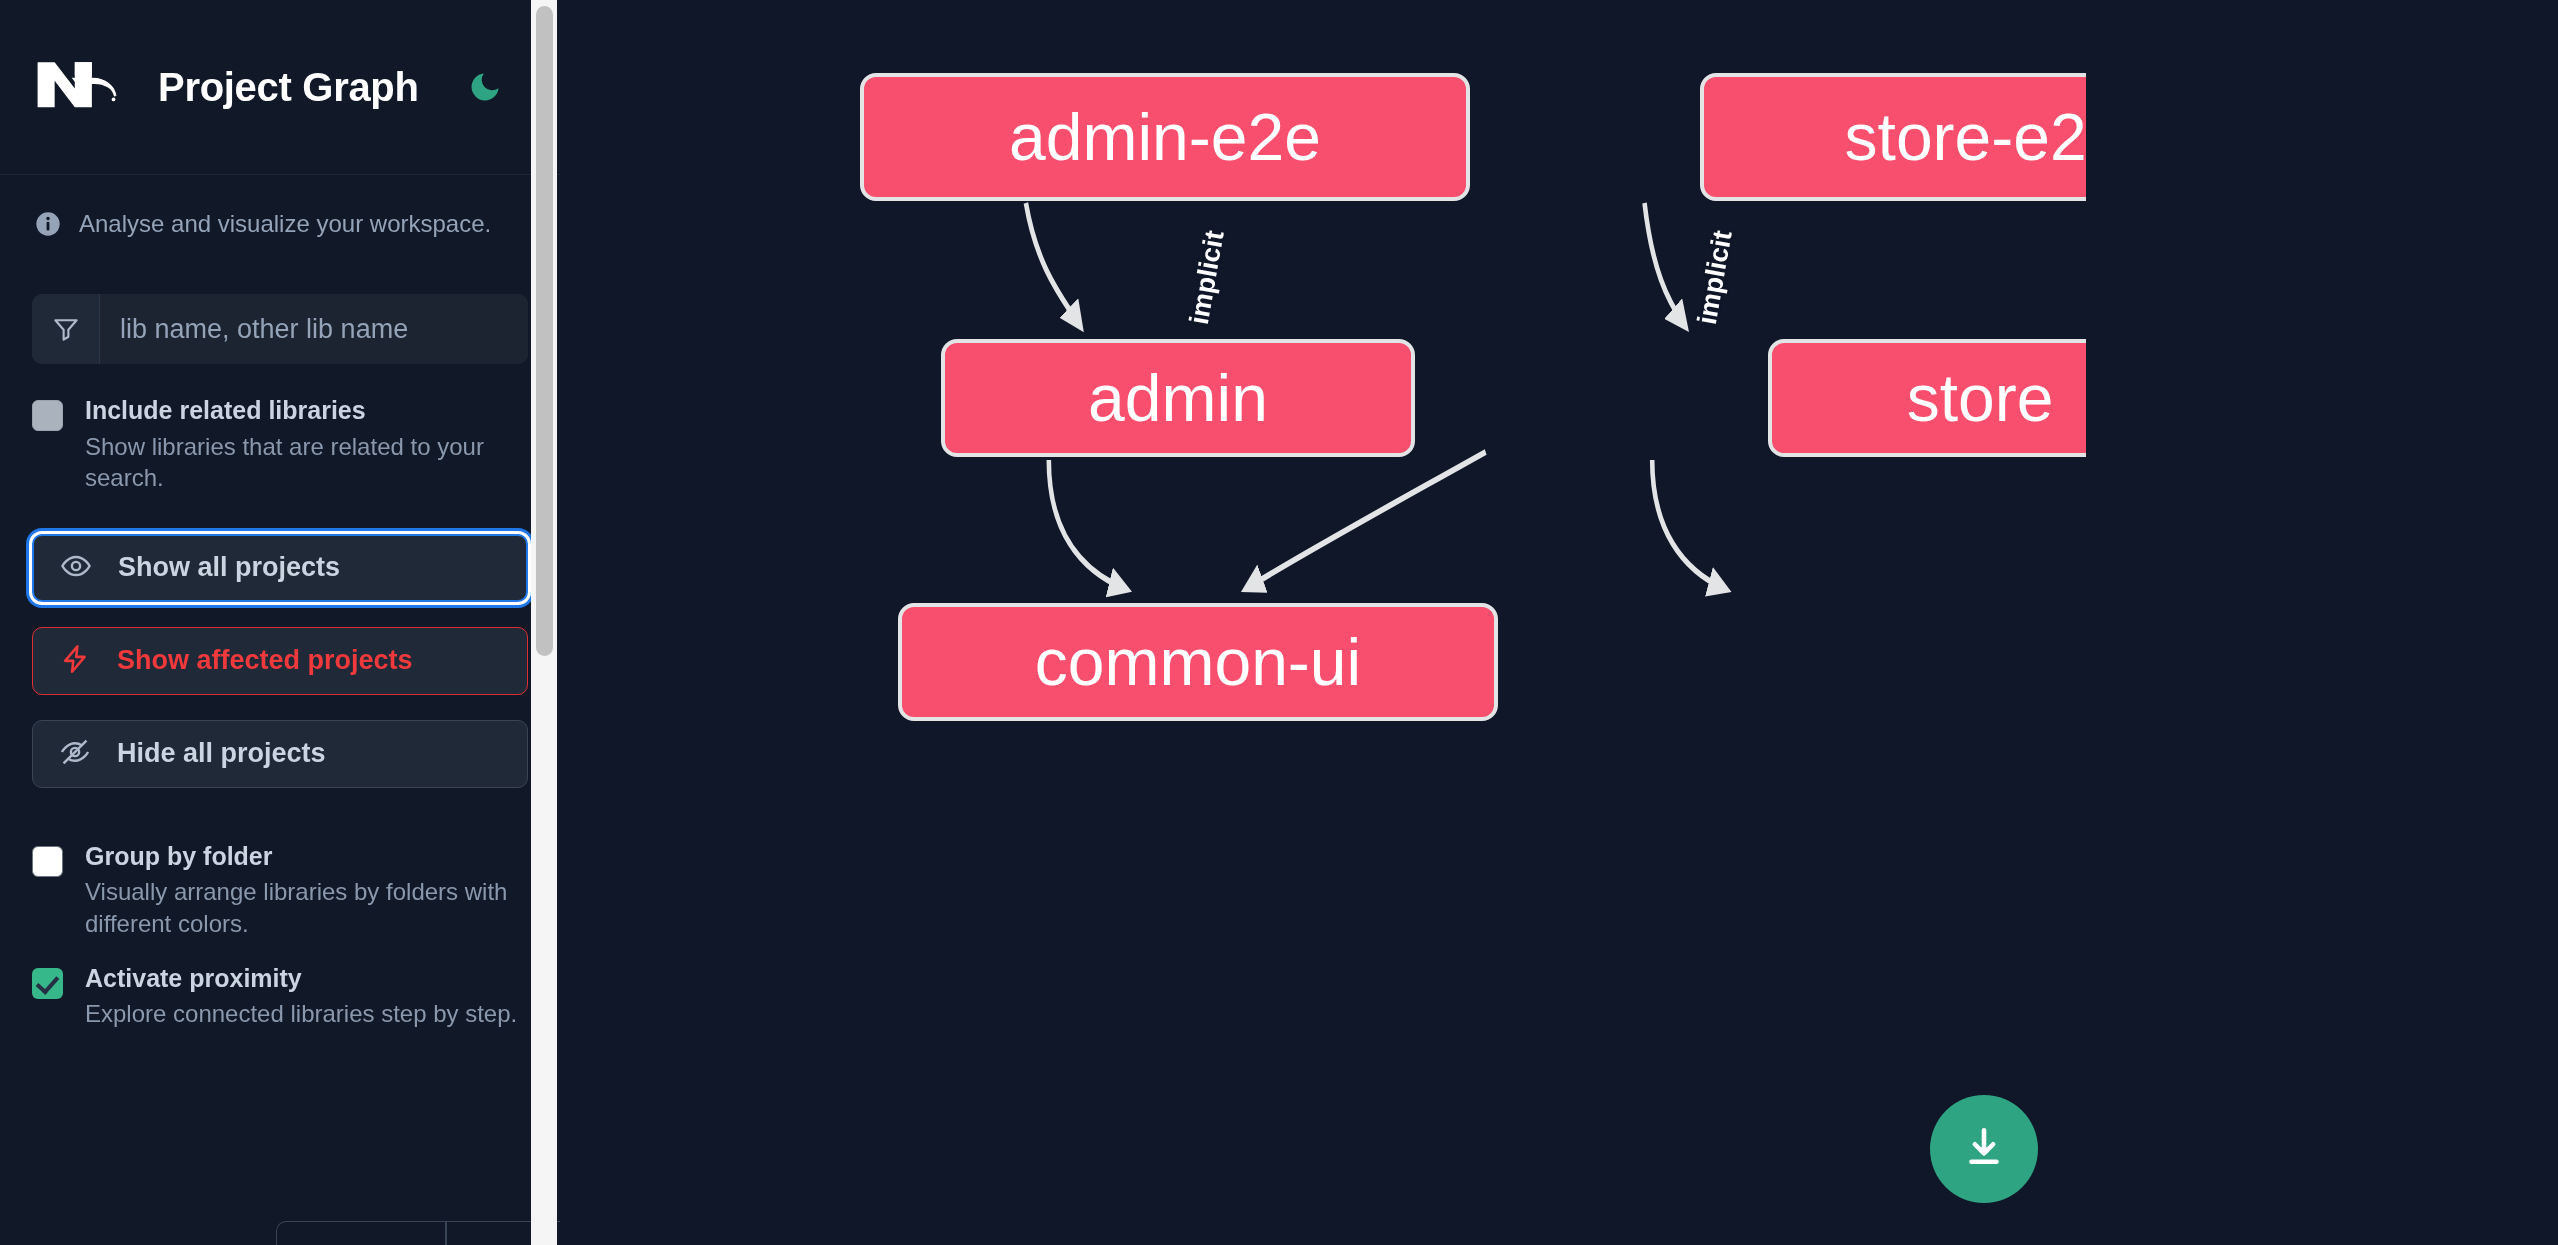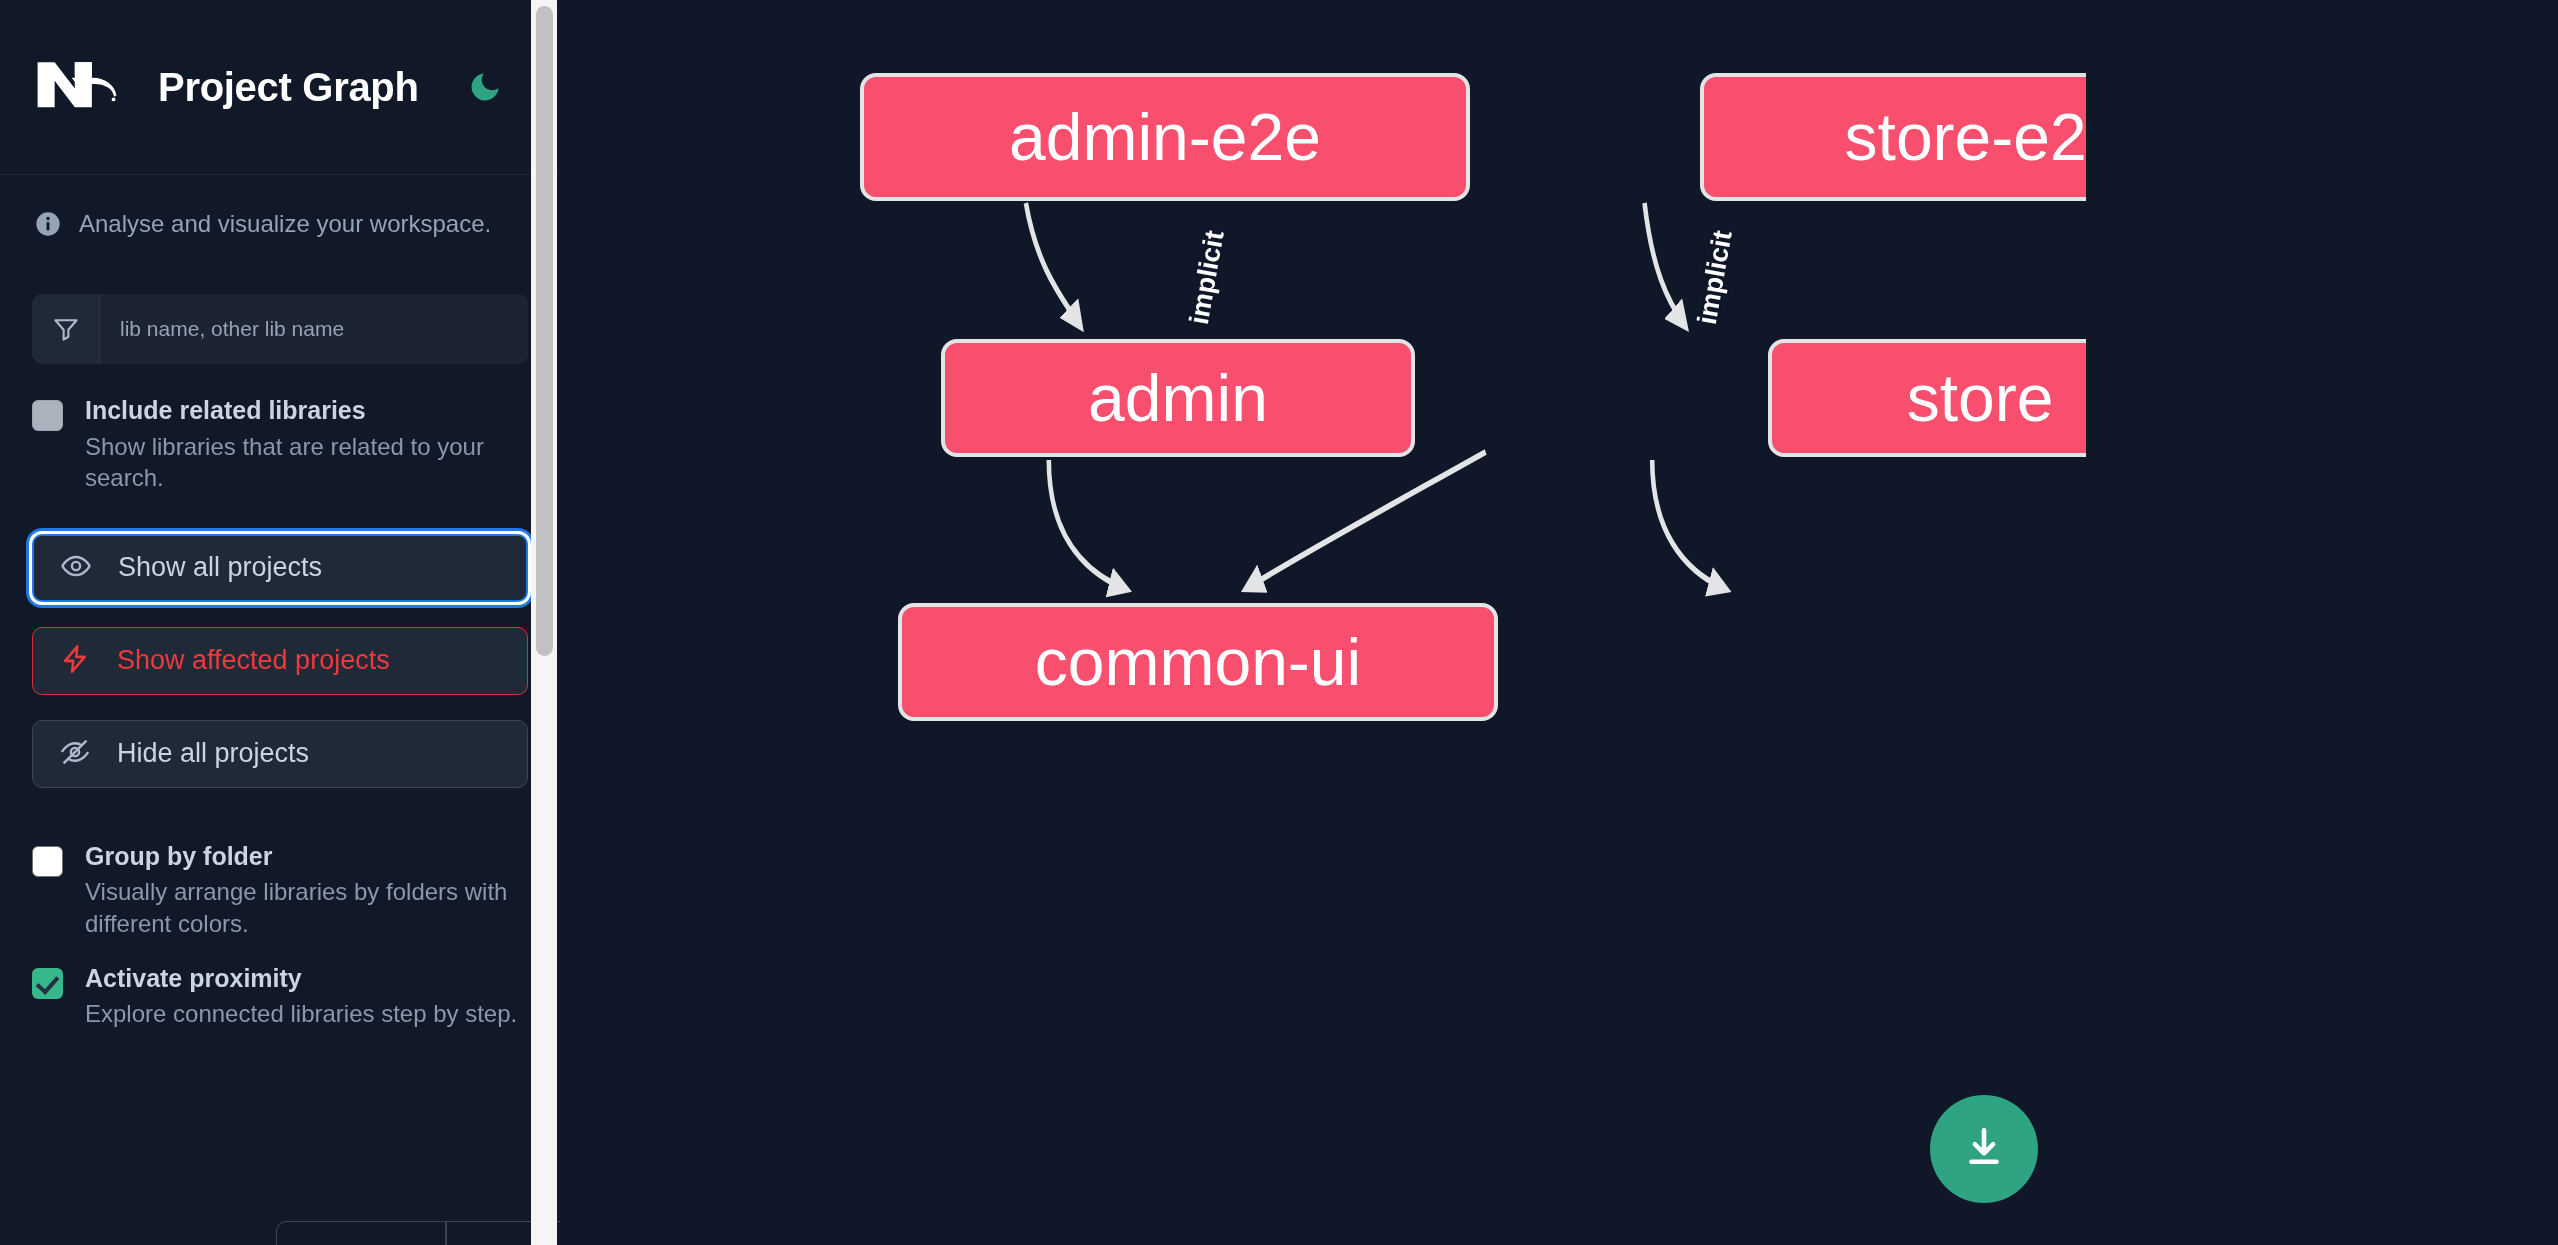--- a/index.html
+++ b/index.html
@@ -72,21 +72,21 @@
     border-right: 1px solid #2b3purple;
     border-right: 1px solid #2b3648;
     background: #1f2937;
   }
   .search-input {
     flex: 1;
     border: none;
     outline: none;
     background: #1c2431;
     color: #7dd3fc;
-    font-size: 21px;
+    font-size: 27px;
     font-family: "Liberation Sans", sans-serif;
     padding: 0 20px;
   }
   .search-input::placeholder { color: #94a3b8; }
 
   .opt-row {
     display: flex;
     padding: 30px 32px 0 32px;
     gap: 22px;
   }
@@ -129,21 +129,21 @@
     display: flex; align-items: center;
     gap: 26px;
     height: 68px;
     border-radius: 10px;
     background: #1f2937;
     border: 1.5px solid #394455;
     padding: 0 26px;
     cursor: pointer;
     font-family: "Liberation Sans", sans-serif;
   }
-  .gbtn .lbl { font-size: 27px; font-weight: 400; color: #cbd5e1; }
+  .gbtn .lbl { font-size: 27px; font-weight: 700; color: #cbd5e1; }
   .gbtn.focused {
     border: 2px solid #1f77e8;
     box-shadow: 0 0 0 3px #ffffff, 0 0 0 6px #1f77e8;
   }
   .gbtn.danger { border: 1.5px solid #dc2f33; }
   .gbtn.danger .lbl { color: #f0393c; }
 
   
   .bottom-partial {
     position: absolute;

